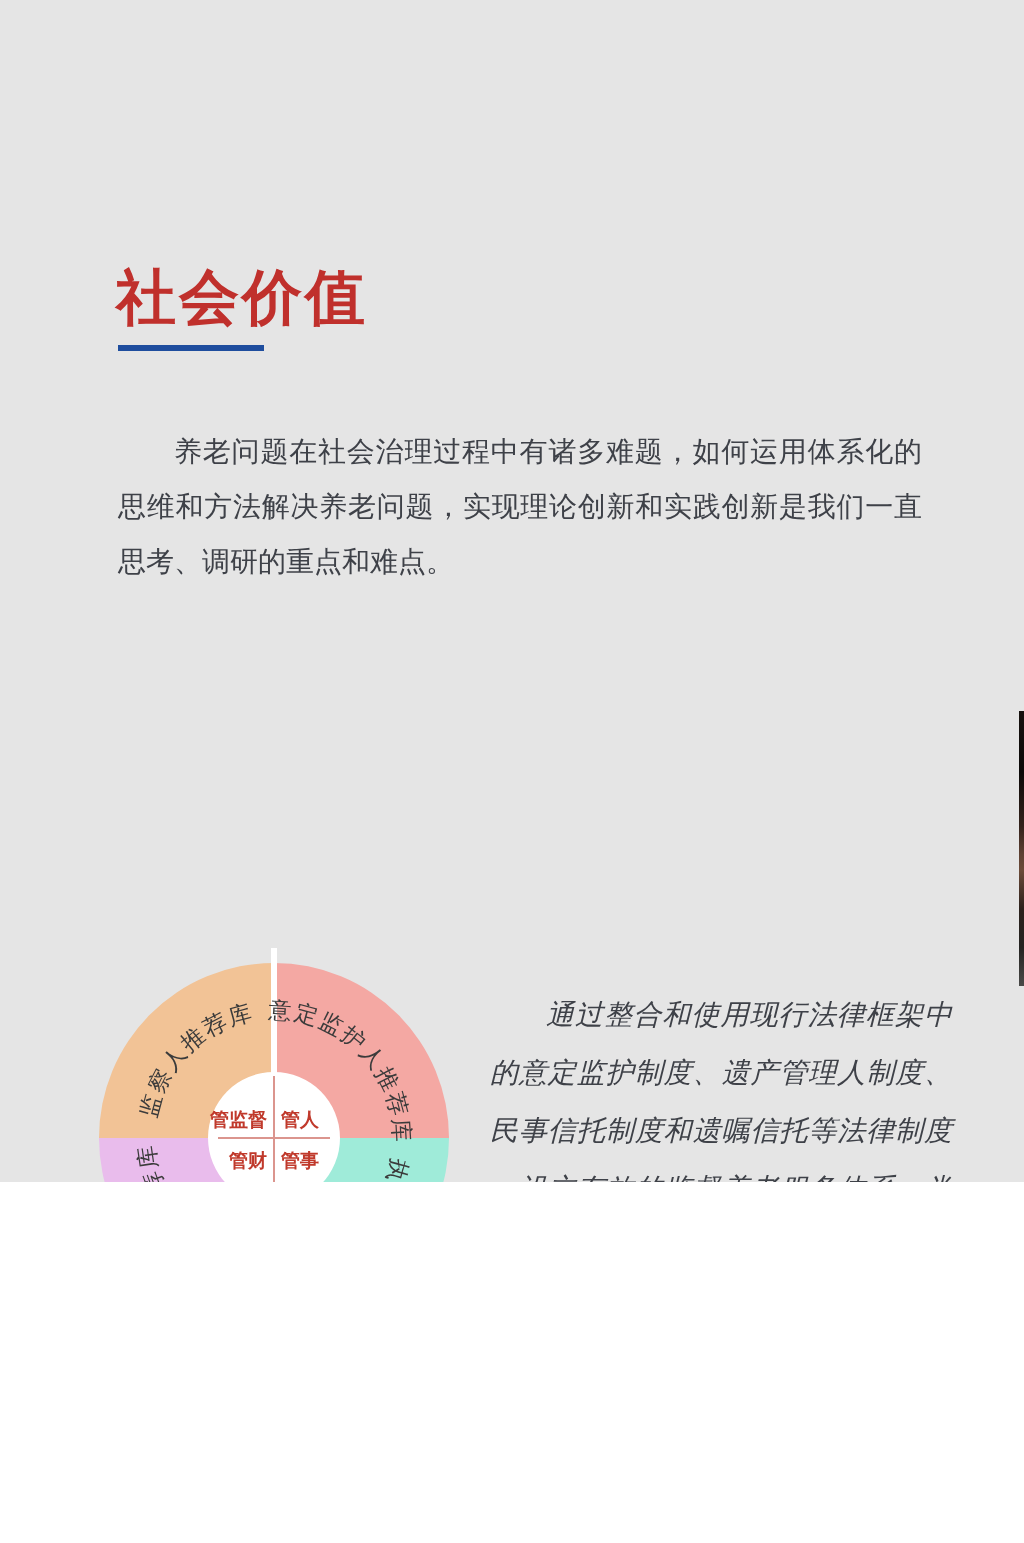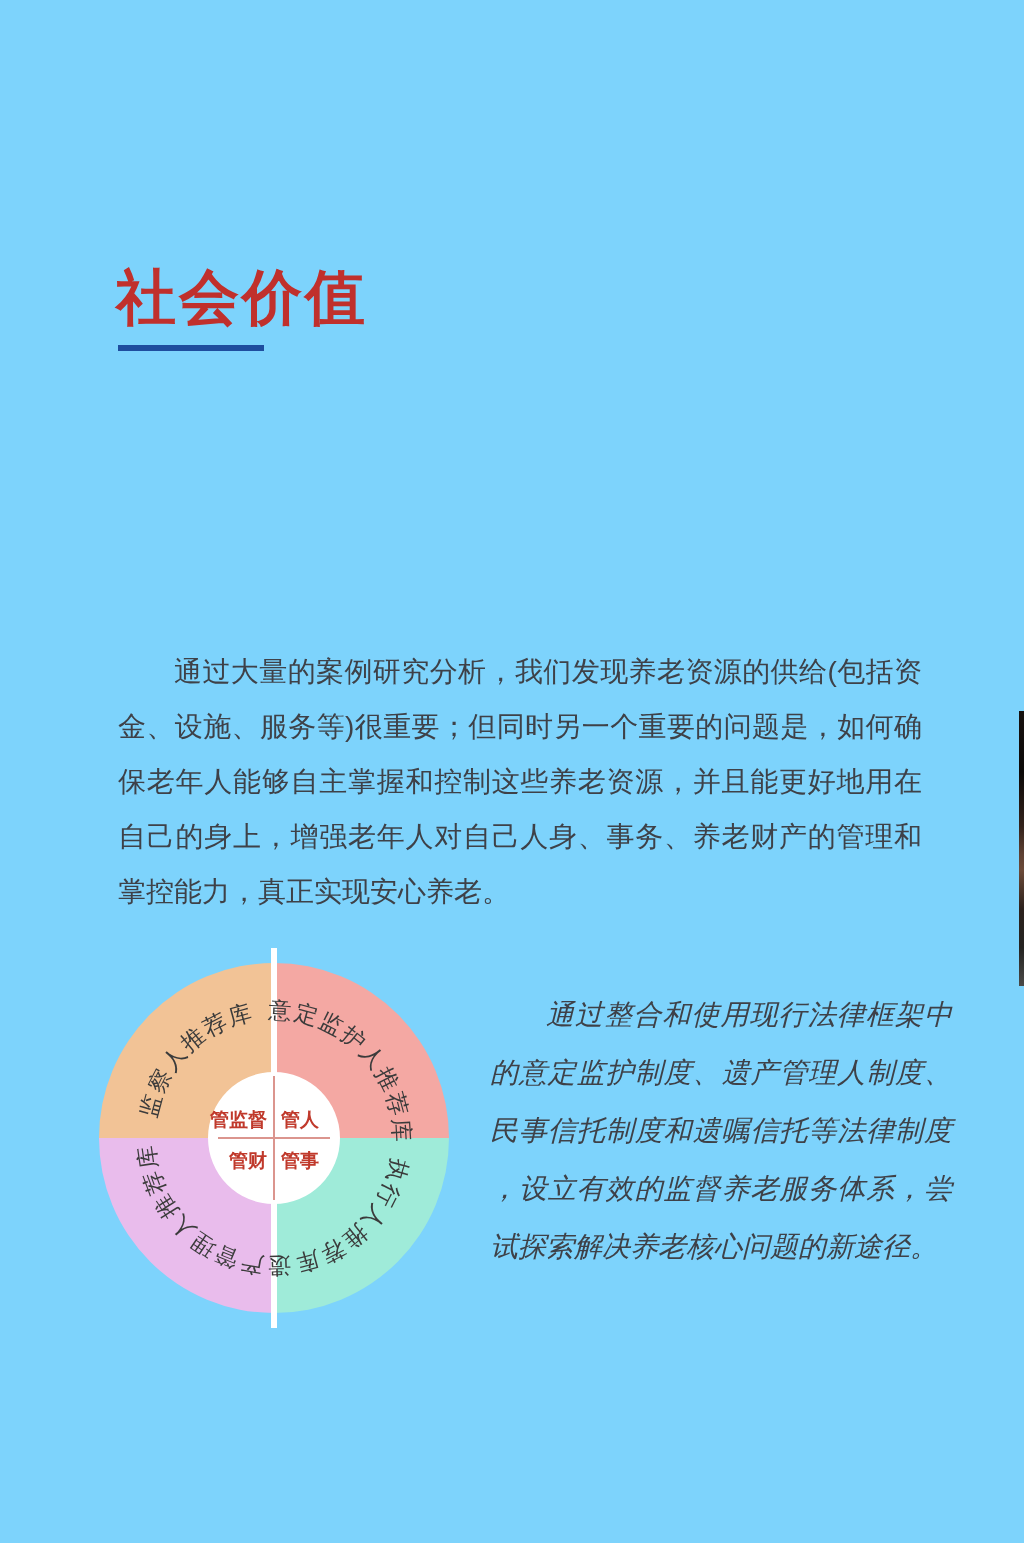--- a/index.html
+++ b/index.html
@@ -1,19 +1,19 @@
 <!DOCTYPE html>
 <html><head>
 <meta charset="utf-8">
 <style>
   html,body{margin:0;padding:0;background:#ffffff;}
   .page{
     position:relative;
-    width:1024px;height:1543px;
-    background:#7dd3fc;
+    width:1024px;height:1182px;
+    background:#e5e5e5;
     overflow:hidden;
     font-family:"Liberation Sans","DejaVu Sans",sans-serif;
   }
   .page-title{
     position:absolute;left:116px;top:258px;
     margin:0;
     font-size:60px;font-weight:800;letter-spacing:3px;
     color:#c0302c;
     font-family:"Liberation Sans","DejaVu Sans",sans-serif;
   }
@@ -53,21 +53,21 @@
   }
 </style>
 </head>
 <body>
 
 <div class="page">
 
   <h1 class="page-title">社会价值</h1>
   <div class="title-underline"></div>
 
-  <p class="body-para para-2">通过大量的案例研究分析，我们发现养老资源的供给(包括资金、设施、服务等)很重要；但同时另一个重要的问题是，如何确保老年人能够自主掌握和控制这些养老资源，并且能更好地用在自己的身上，增强老年人对自己人身、事务、养老财产的管理和掌控能力，真正实现安心养老。</p>
+  <p class="body-para para-1">养老问题在社会治理过程中有诸多难题，如何运用体系化的思维和方法解决养老问题，实现理论创新和实践创新是我们一直思考、调研的重点和难点。</p>
 
   <div class="chart-wrap">
     <svg viewBox="0 0 380 380" xmlns="http://www.w3.org/2000/svg">
       <defs>
         <path id="arc-top-left" d="M 70.5 200.5 A 120 120 0 0 1 200.5 70.5"></path>
         <path id="arc-top-right" d="M 179.5 70.5 A 120 120 0 0 1 309.5 200.5"></path>
         <path id="arc-bottom-right" d="M 309.5 179.5 A 120 120 0 0 1 179.5 309.5"></path>
         <path id="arc-bottom-left" d="M 200.5 309.5 A 120 120 0 0 1 70.5 200.5"></path>
       </defs>
 

